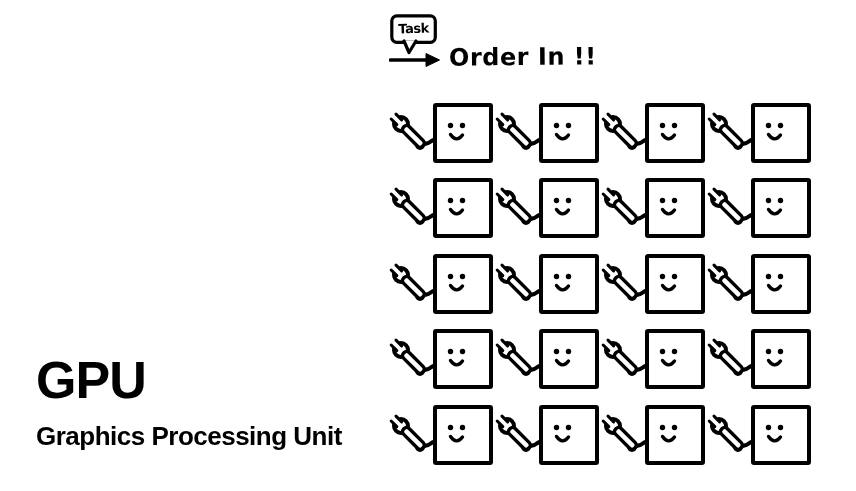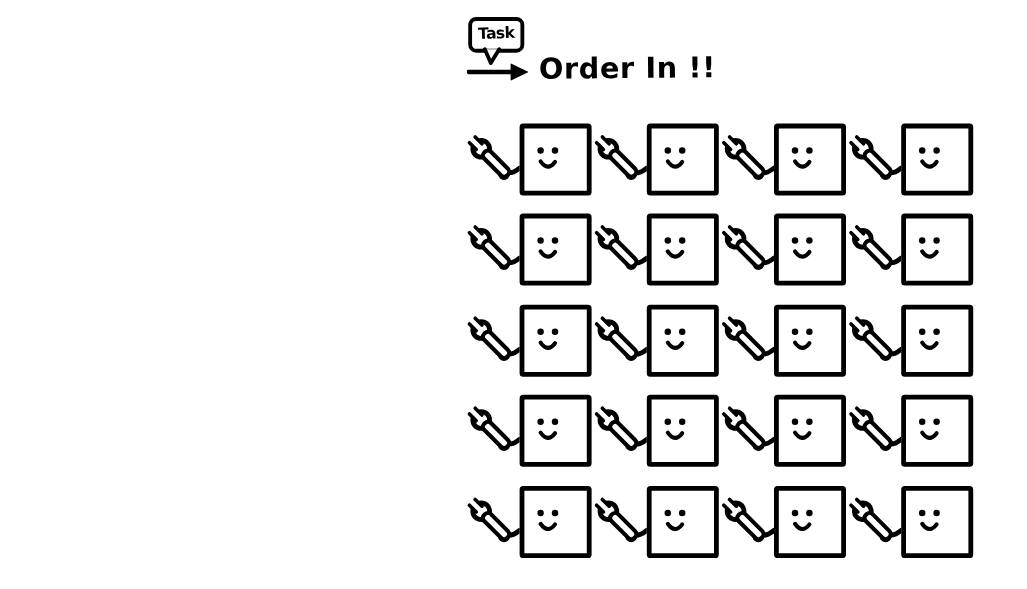--- a/index.html
+++ b/index.html
@@ -571,14 +571,18 @@
       <div class="core-square">
         <svg viewBox="0 0 52 52">
           <circle cx="13.5" cy="18.5" r="2.7" fill="#000"></circle>
           <circle cx="25.5" cy="18.5" r="2.7" fill="#000"></circle>
           <path d="M13.5 27.5 Q19.5 36 25.5 28" stroke="#000" stroke-width="3.4" fill="none" stroke-linecap="round"></path>
         </svg>
       </div>
     </div>
   </div>
 
+  <div class="title-block">
+    <div class="page-title">GPU</div>
+    <div class="page-subtitle">Graphics Processing Unit</div>
+  </div>
 
 </div>
 
 </body></html>

